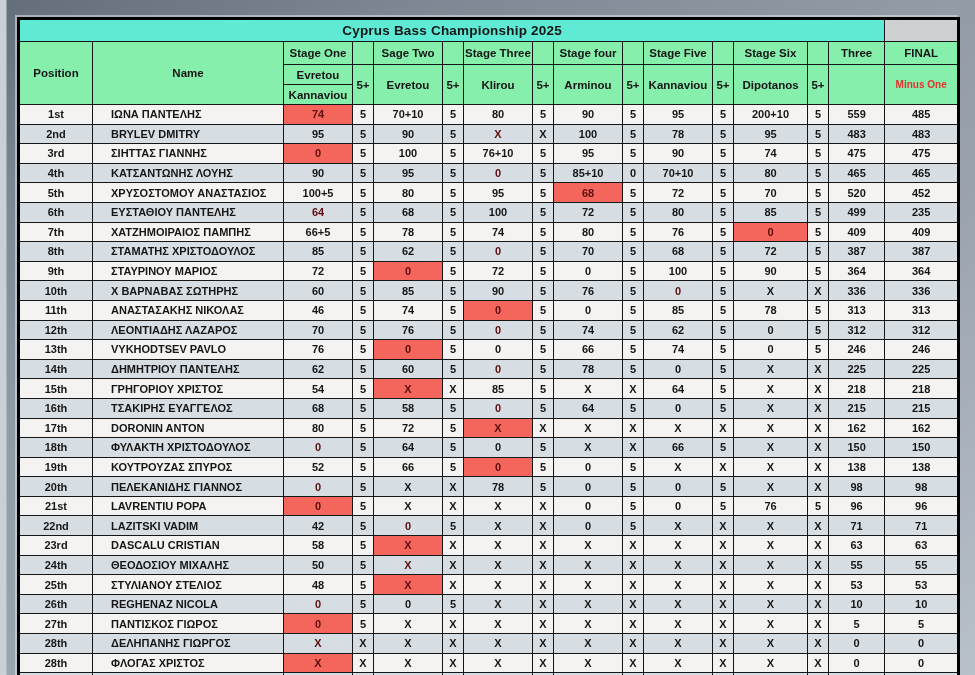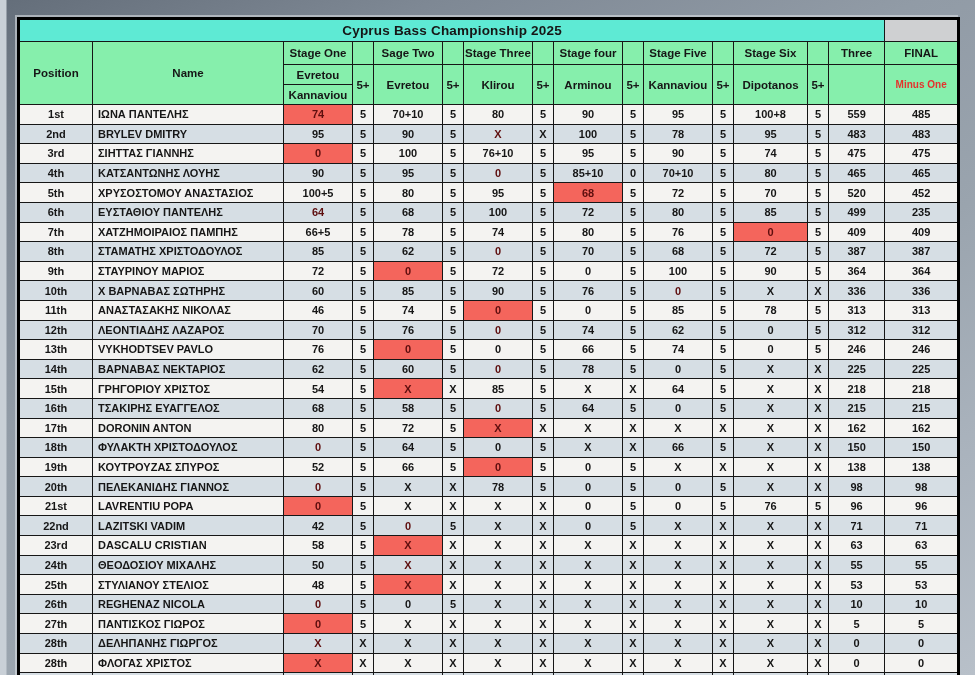--- a/index.html
+++ b/index.html
@@ -27,21 +27,21 @@
     background:#5eead4;font-size:13.5px;height:21px;letter-spacing:.2px;
   }
   tr.title-row td.hdr-spacer{background:#cfd0d2;}
   thead th{background:#86efac;font-size:11.5px;text-align:center;}
   tr.hrow1 th{height:22px;}
   tr.hrow2 th{height:19px;}
   tr.hrow3 th{height:19px;}
   th.minus{color:#e5322d;font-size:10px;}
   tbody td{font-size:11px;height:18.6px;background:#f4f3f1;}
   tbody tr.even td{background:#d6dee4;}
-  tbody td.name{text-align:left;padding-left:5px;}
+  tbody td.name{text-align:left;padding-left:18px;}
   tbody td.red{background:#f4655c;color:#5e0e0e;}
 </style>
 </head>
 <body>
 
 <table class="results">
   <colgroup>
     <col style="width:74px">
       <col style="width:191px">
     <col style="width:69px">
@@ -109,21 +109,21 @@
         <td class="red">74</td>
         <td>5</td>
         <td>70+10</td>
         <td>5</td>
         <td>80</td>
         <td>5</td>
         <td>90</td>
         <td>5</td>
         <td>95</td>
         <td>5</td>
-        <td>100+8</td>
+        <td>200+10</td>
         <td>5</td>
         <td>559</td>
         <td>485</td>
       </tr>
       <tr class="even">
         <td>2nd</td>
         <td class="name">BRYLEV DMITRY</td>
         <td>95</td>
         <td>5</td>
         <td>90</td>
@@ -332,21 +332,21 @@
         <td>5</td>
         <td>74</td>
         <td>5</td>
         <td>0</td>
         <td>5</td>
         <td>246</td>
         <td>246</td>
       </tr>
       <tr class="even">
         <td>14th</td>
-        <td class="name">ΒΑΡΝΑΒΑΣ ΝΕΚΤΑΡΙΟΣ</td>
+        <td class="name">ΔΗΜΗΤΡΙΟΥ ΠΑΝΤΕΛΗΣ</td>
         <td>62</td>
         <td>5</td>
         <td>60</td>
         <td>5</td>
         <td class="red">0</td>
         <td>5</td>
         <td>78</td>
         <td>5</td>
         <td>0</td>
         <td>5</td>

